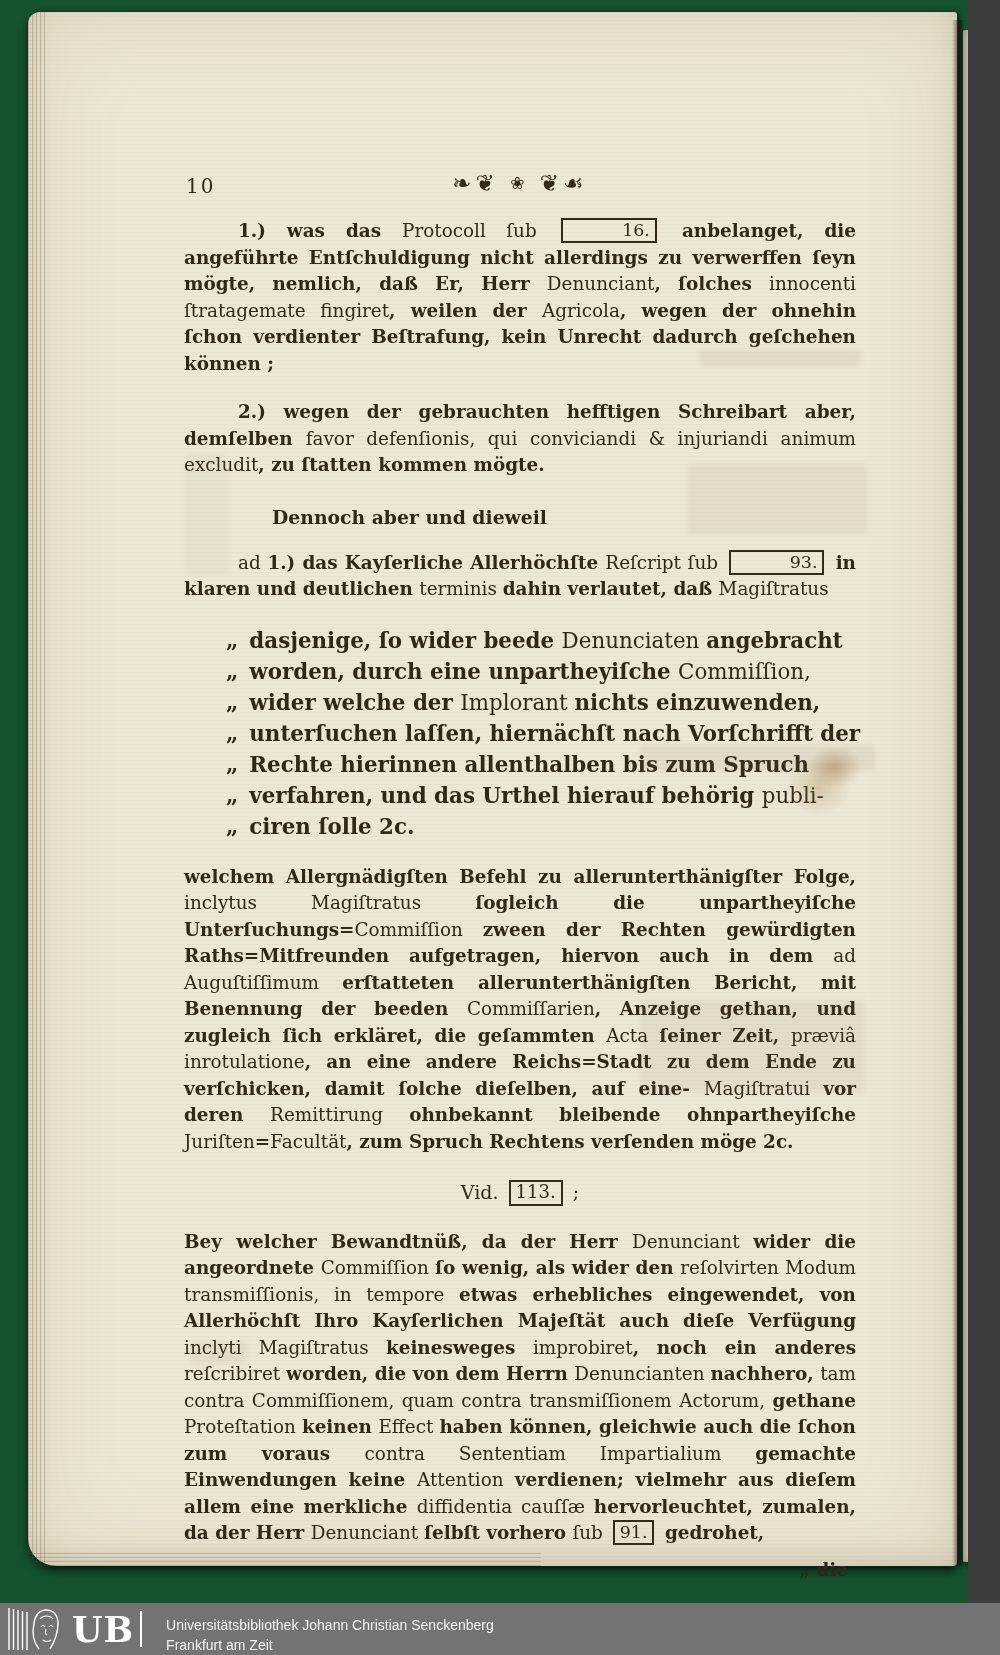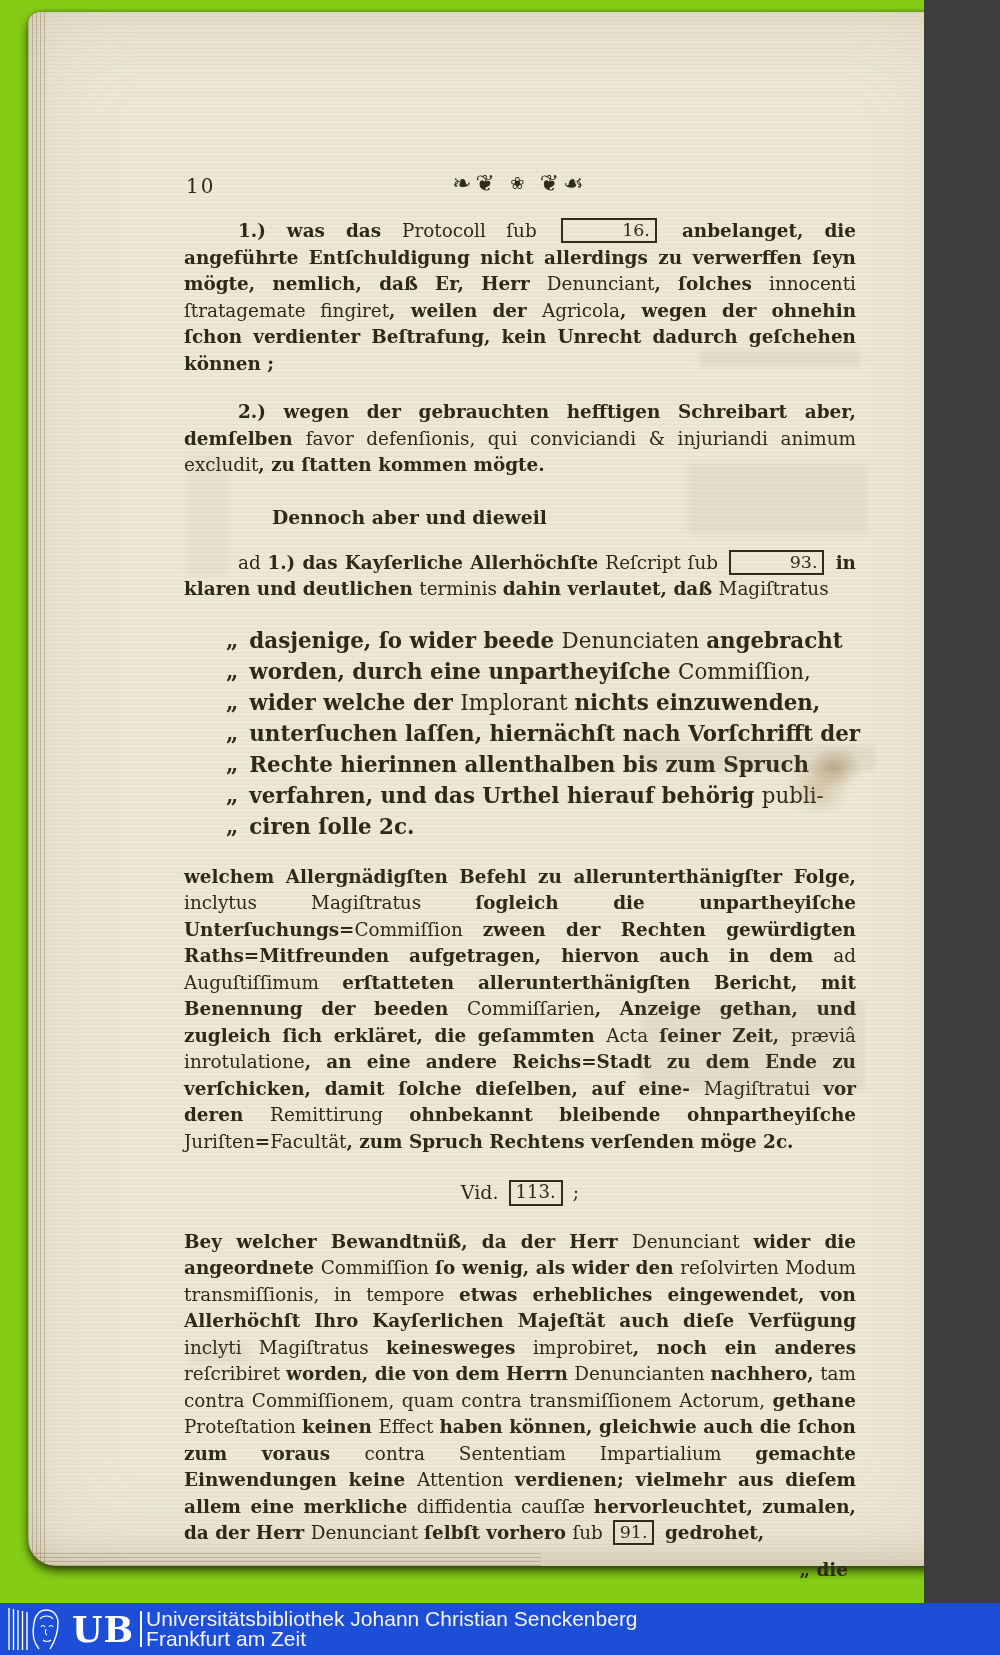--- a/index.html
+++ b/index.html
@@ -2,21 +2,21 @@
 <html><head>
 <meta charset="utf-8">
 <style>
   html,body{margin:0;padding:0;}
   body{
     width:1000px;height:1655px;position:relative;overflow:hidden;
     background:#3c3e3d;
     font-family:"DejaVu Serif", serif;
   }
   
-  .scan-area{position:absolute;left:0;top:0;width:924px;height:1603px;background:#84cc16;overflow:hidden;}
+  .scan-area{position:absolute;left:0;top:0;width:924px;height:1603px;background:#14532d;overflow:hidden;padding-left:44px;}
 
   .page-main{
     position:absolute;left:28px;top:12px;width:929px;height:1554px;
     background:#ece8d7;
     border-radius:12px 3px 4px 28px;
     box-shadow:0 5px 10px rgba(0,0,0,.65), 2px 0 4px rgba(0,0,0,.35),
                inset 0 0 90px rgba(140,115,65,.18), inset 0 -10px 24px rgba(120,95,55,.14);
   }
   
   .page-main::after{
@@ -78,32 +78,32 @@
   .ghost{position:absolute;background:rgba(124,112,82,.10);filter:blur(2.5px);border-radius:4px;pointer-events:none;}
   .g1{left:672px;top:338px;width:160px;height:16px;}
   .g2{left:660px;top:452px;width:180px;height:70px;opacity:.8;}
   .g3{left:612px;top:733px;width:235px;height:26px;}
   .g4{left:612px;top:988px;width:225px;height:92px;opacity:.85;}
   .g5{left:158px;top:443px;width:42px;height:120px;opacity:.6;}
   .g6{left:162px;top:1330px;width:58px;height:22px;opacity:.8;}
 
   
   .footer{
-    position:absolute;left:0;top:1603px;width:1000px;height:52px;background:#1d4ed8;
-    display:flex;align-items:center;
+    position:absolute;left:0;top:1603px;width:1000px;height:52px;background:#737373;
+    display:flex;align-items:flex-end;
     font-family:"Liberation Sans", sans-serif;
   }
   .logo{display:flex;align-items:center;height:100%;padding-left:6px;}
   .logo svg{display:block;}
   .logo-ub{
     font-family:"DejaVu Serif", serif;font-weight:700;font-size:35px;color:#ffffff;
     letter-spacing:1px;margin-left:2px;line-height:1;
   }
   .logo-sep{width:2px;height:36px;background:#ffffff;margin-left:6px;}
-  .footer-text{margin-left:4px;color:#f3f3f3;font-size:21px;line-height:20px;}
+  .footer-text{margin-left:24px;color:#f3f3f3;font-size:14px;line-height:20px;}
 </style>
 </head>
 <body>
 
 <div class="scan-area">
   <div class="page-main">
     <div class="edge-stack-left"></div>
     <div class="edge-stack-bottom"></div>
 
     <div class="content">

